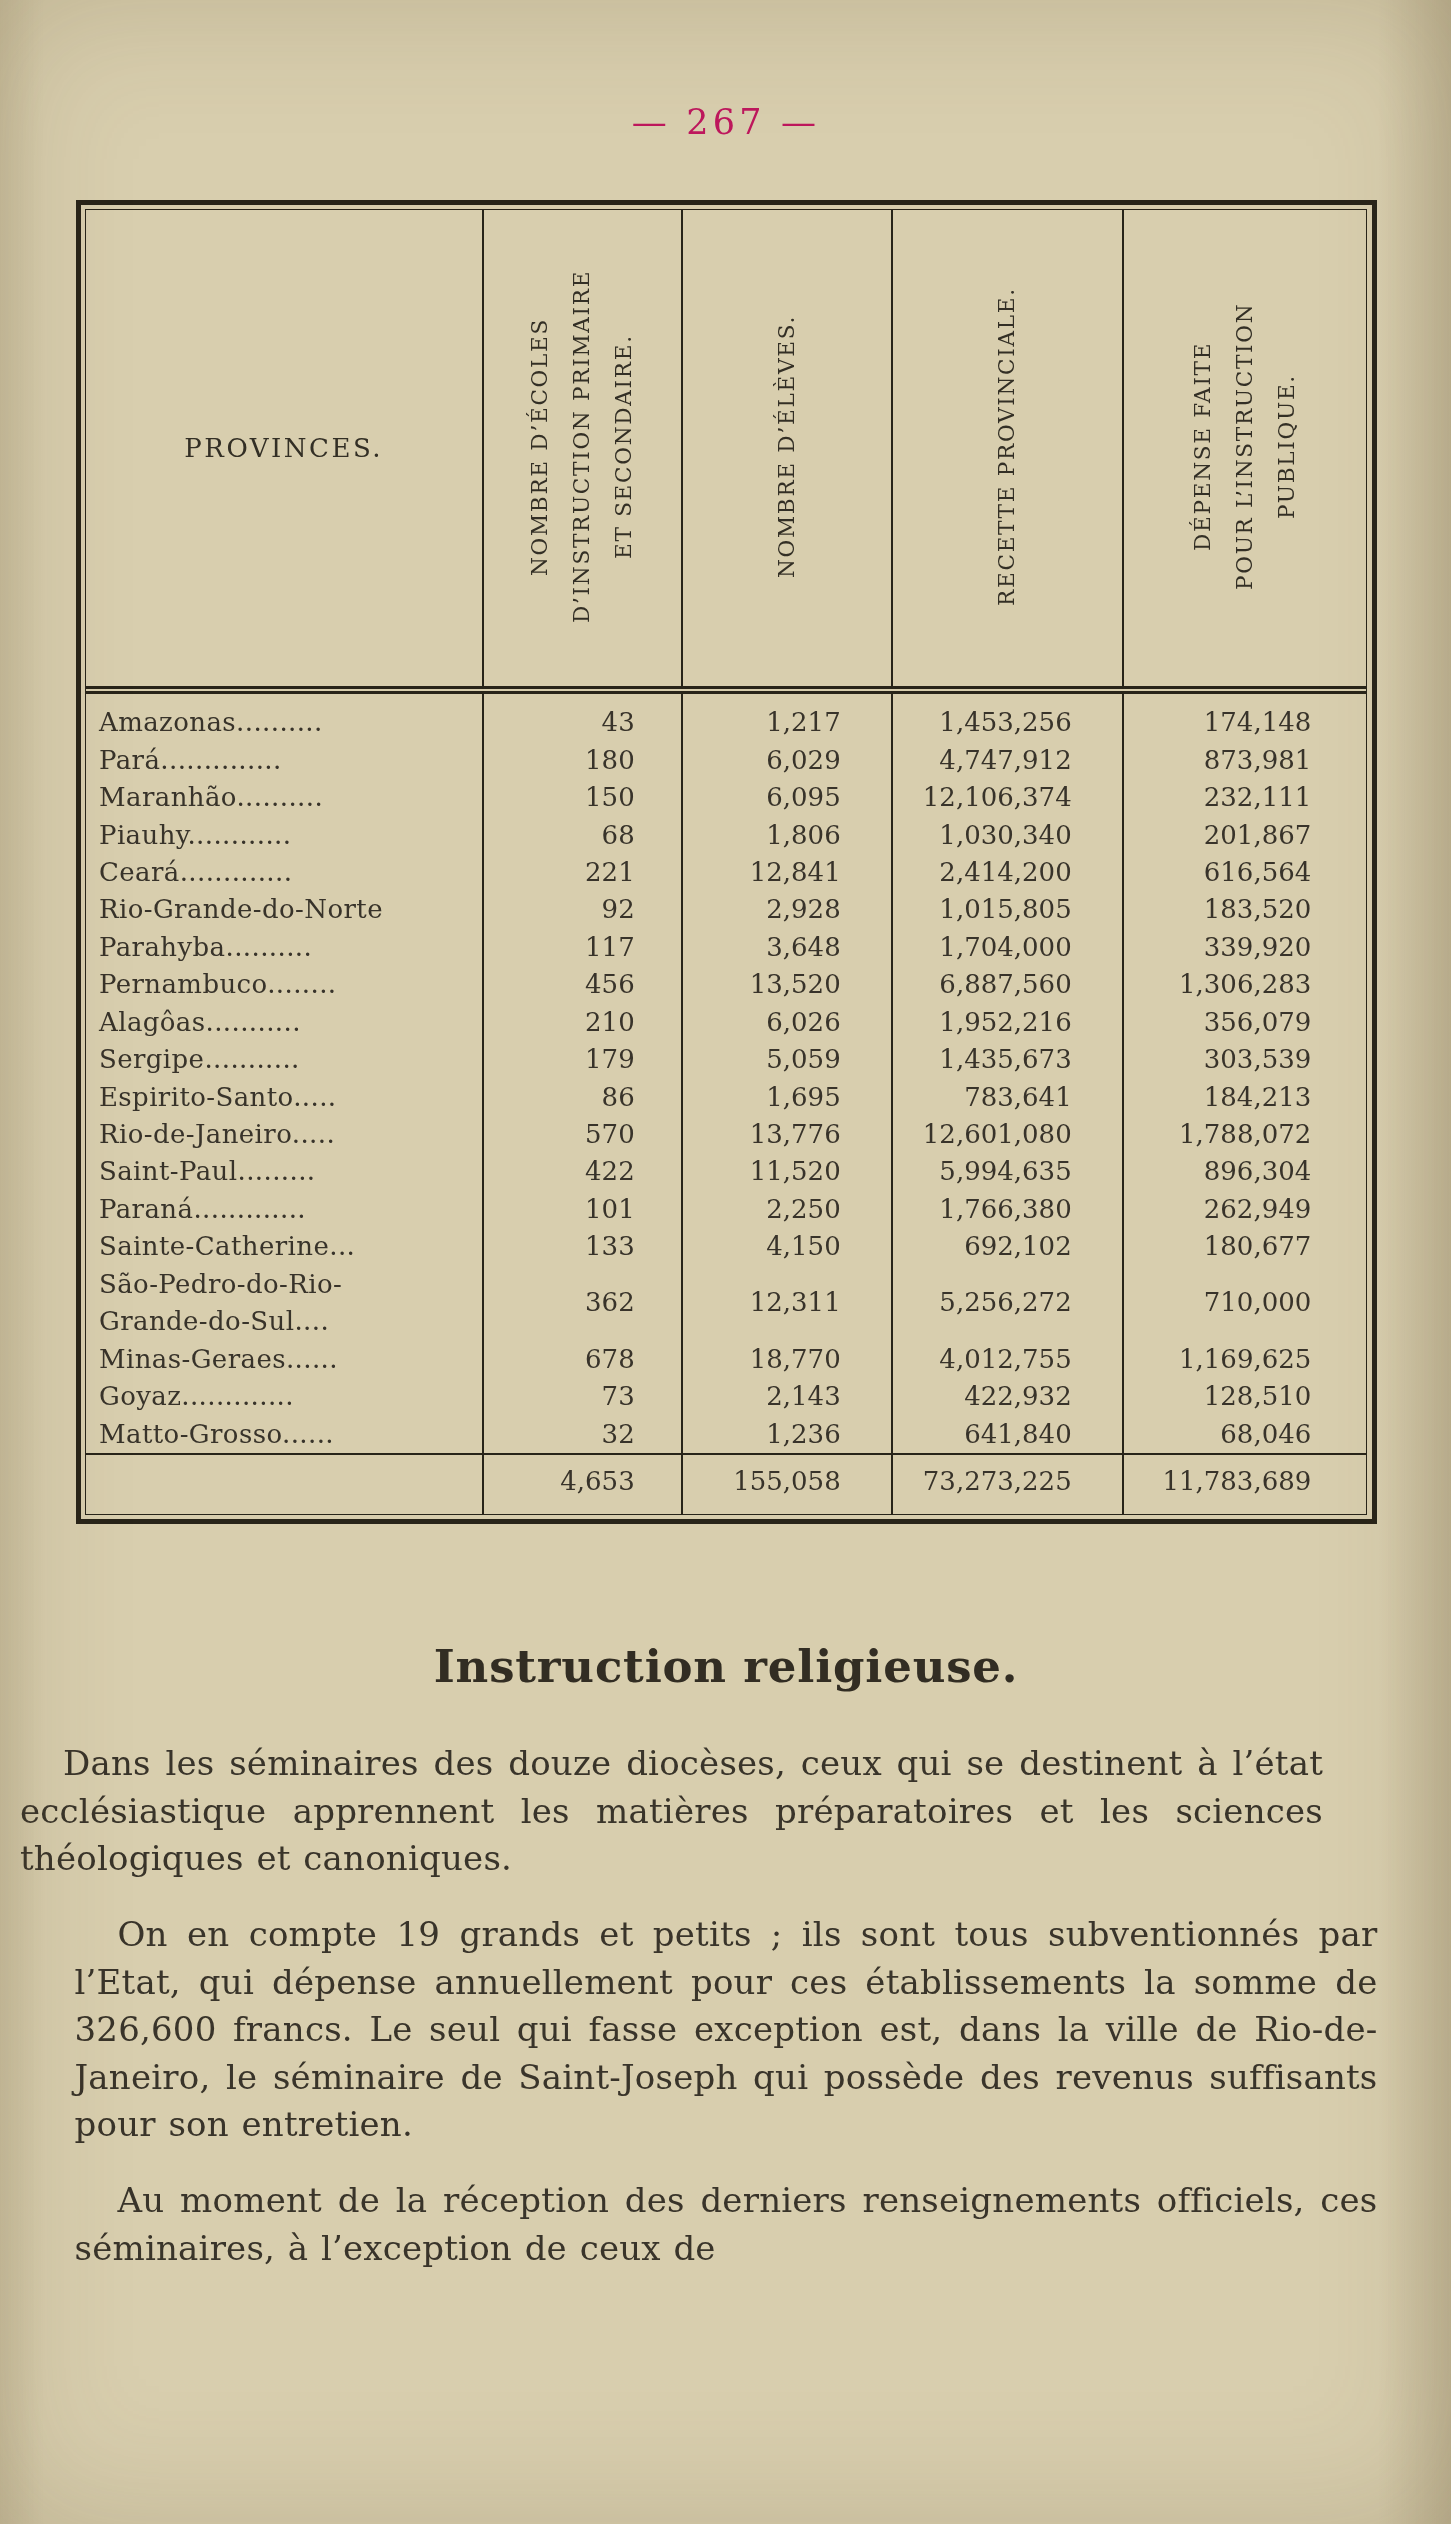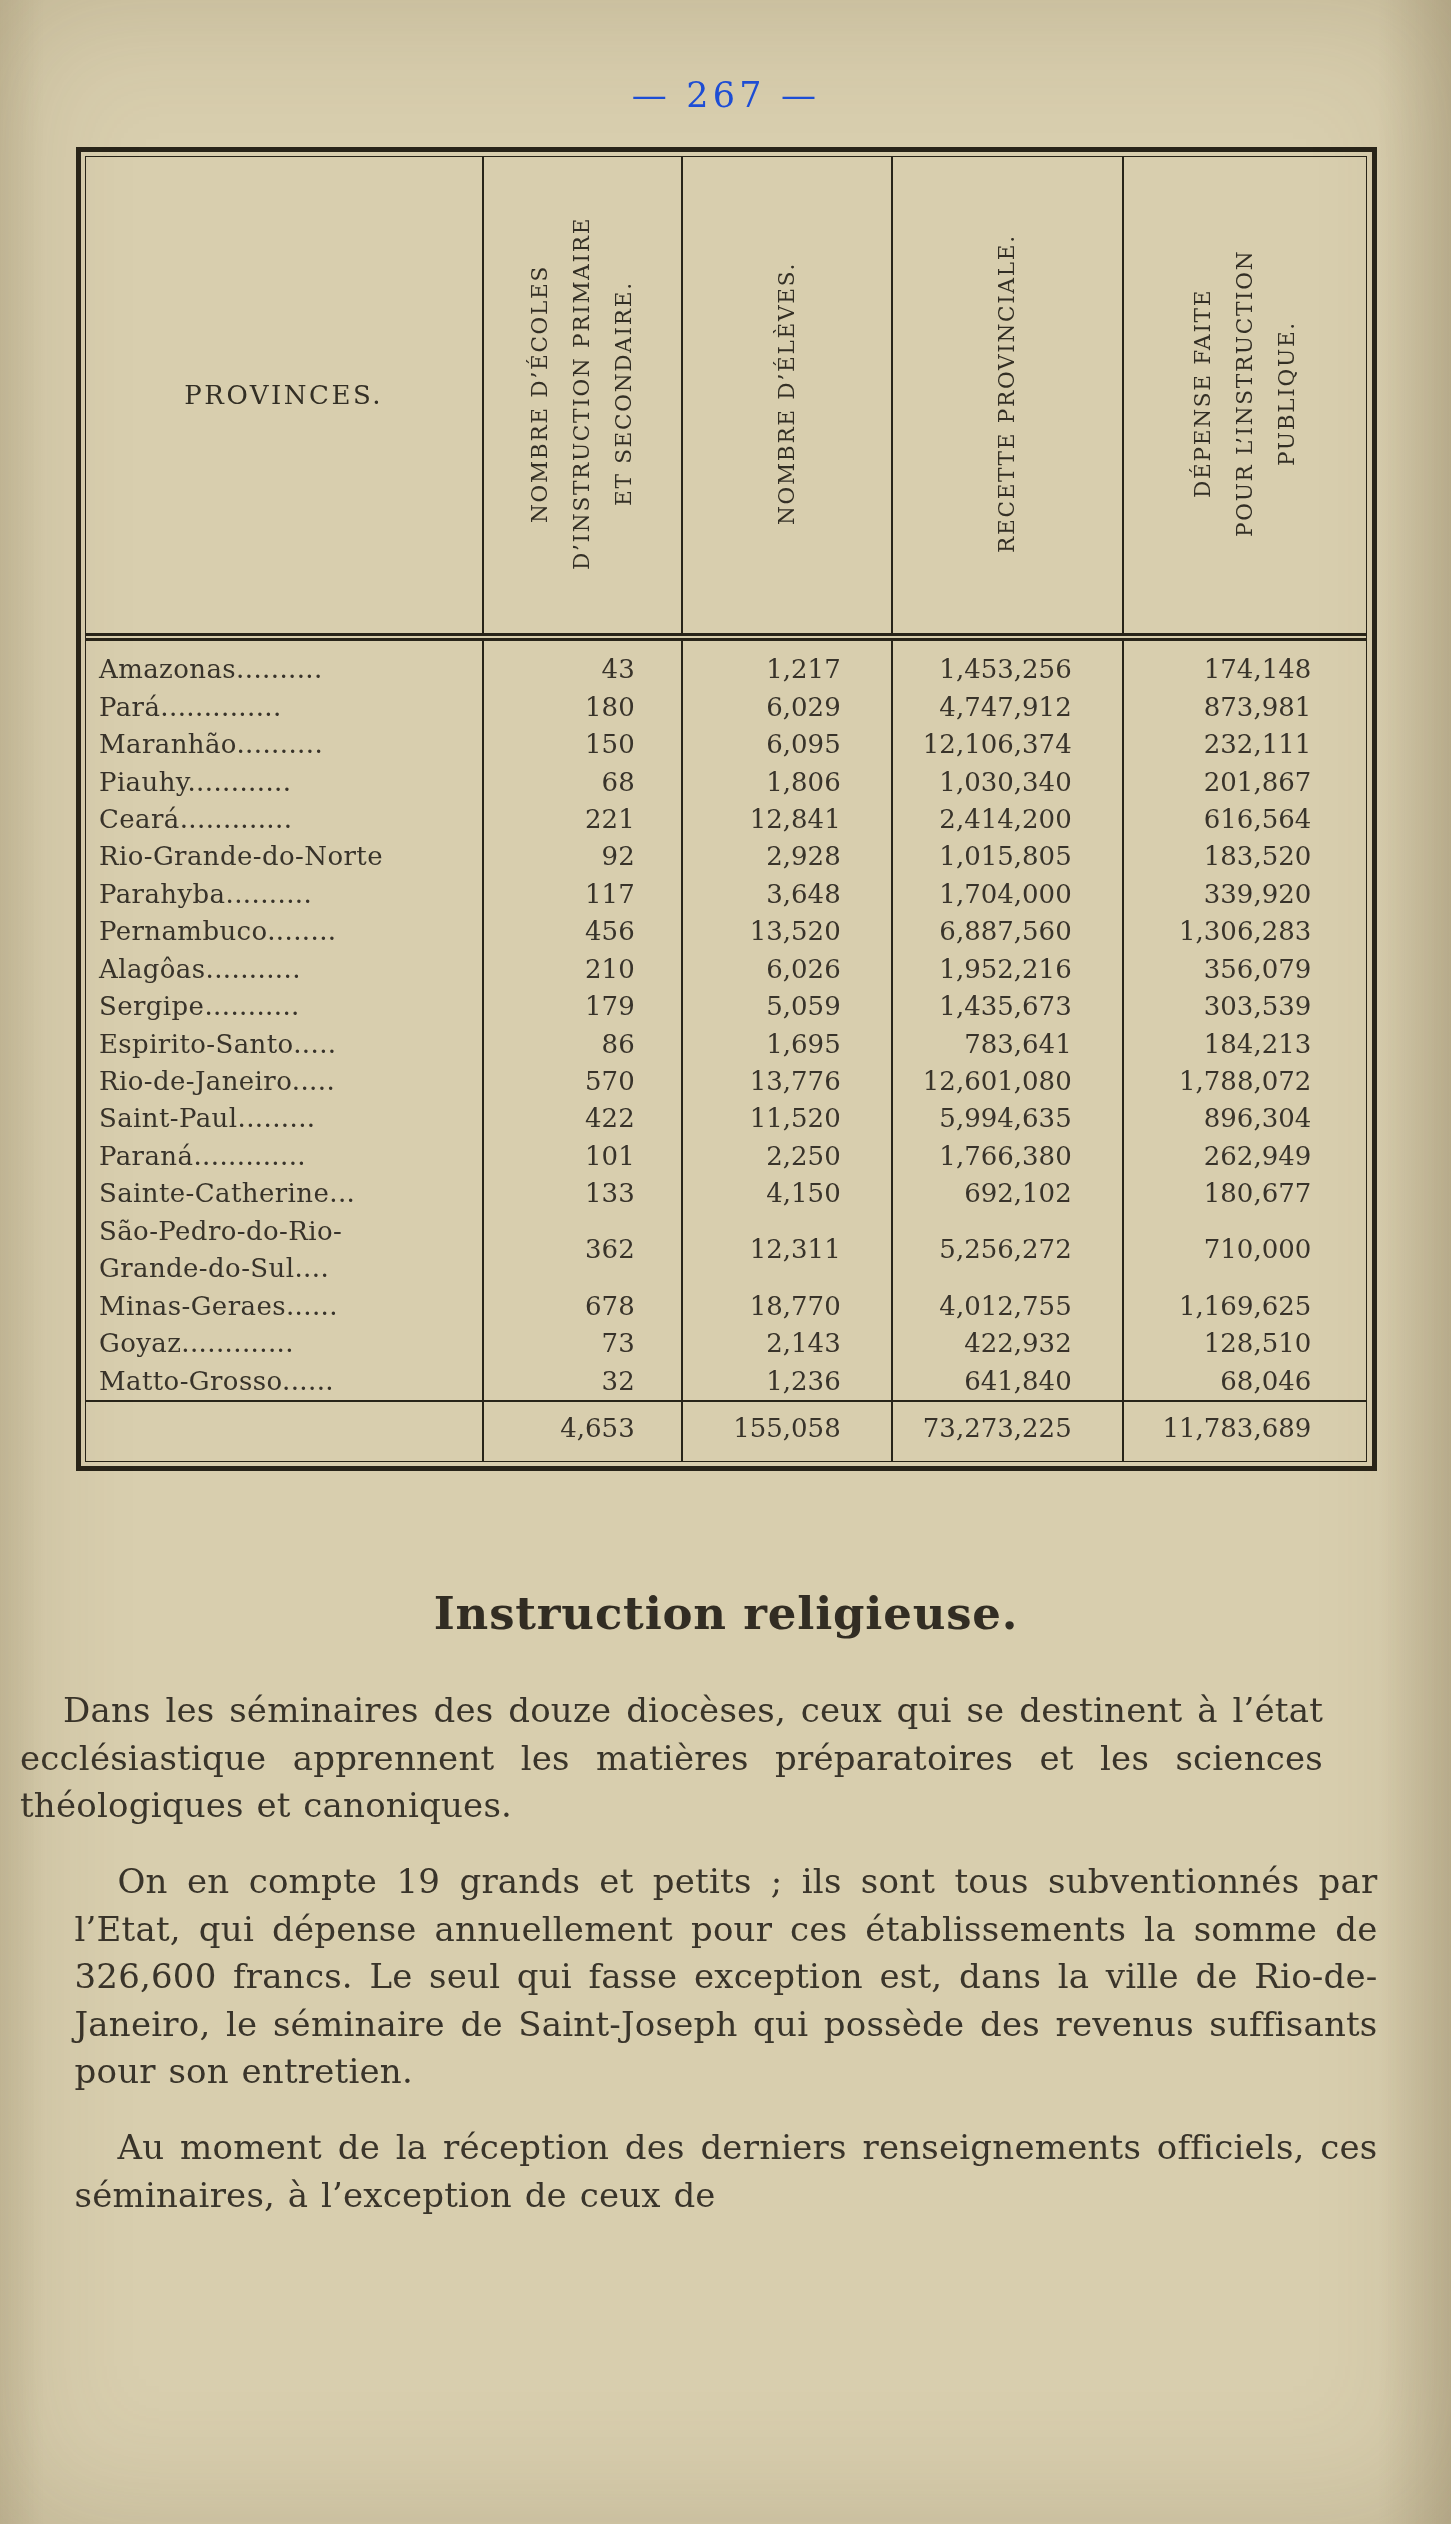--- a/index.html
+++ b/index.html
@@ -17,31 +17,31 @@
   }
   body::after {
     content: "";
     position: absolute;
     inset: 0;
     pointer-events: none;
     box-shadow: inset 0 0 133px rgba(95,78,42,0.22);
   }
 
   .page-number {
-    padding-top: 75px;
+    padding-top: 102px;
     text-align: center;
     font-size: 35px;
     letter-spacing: 4.2px;
-    color: #1d4ed8;
+    color: #be185d;
   }
 
   
   .table-outer {
     width: 1301px;
-    margin: 32px auto 0 auto;
+    margin: 58px auto 0 auto;
     border: 5.8px solid #282419;
     padding: 4.2px;
   }
   .table-inner { border: 1.7px solid #282419; }
 
   table { width: 100%; border-collapse: collapse; table-layout: fixed; }
   col.c0 { width: 397px; }
   col.c1 { width: 199px; }
   col.c2 { width: 210px; }
   col.c3 { width: 231px; }

